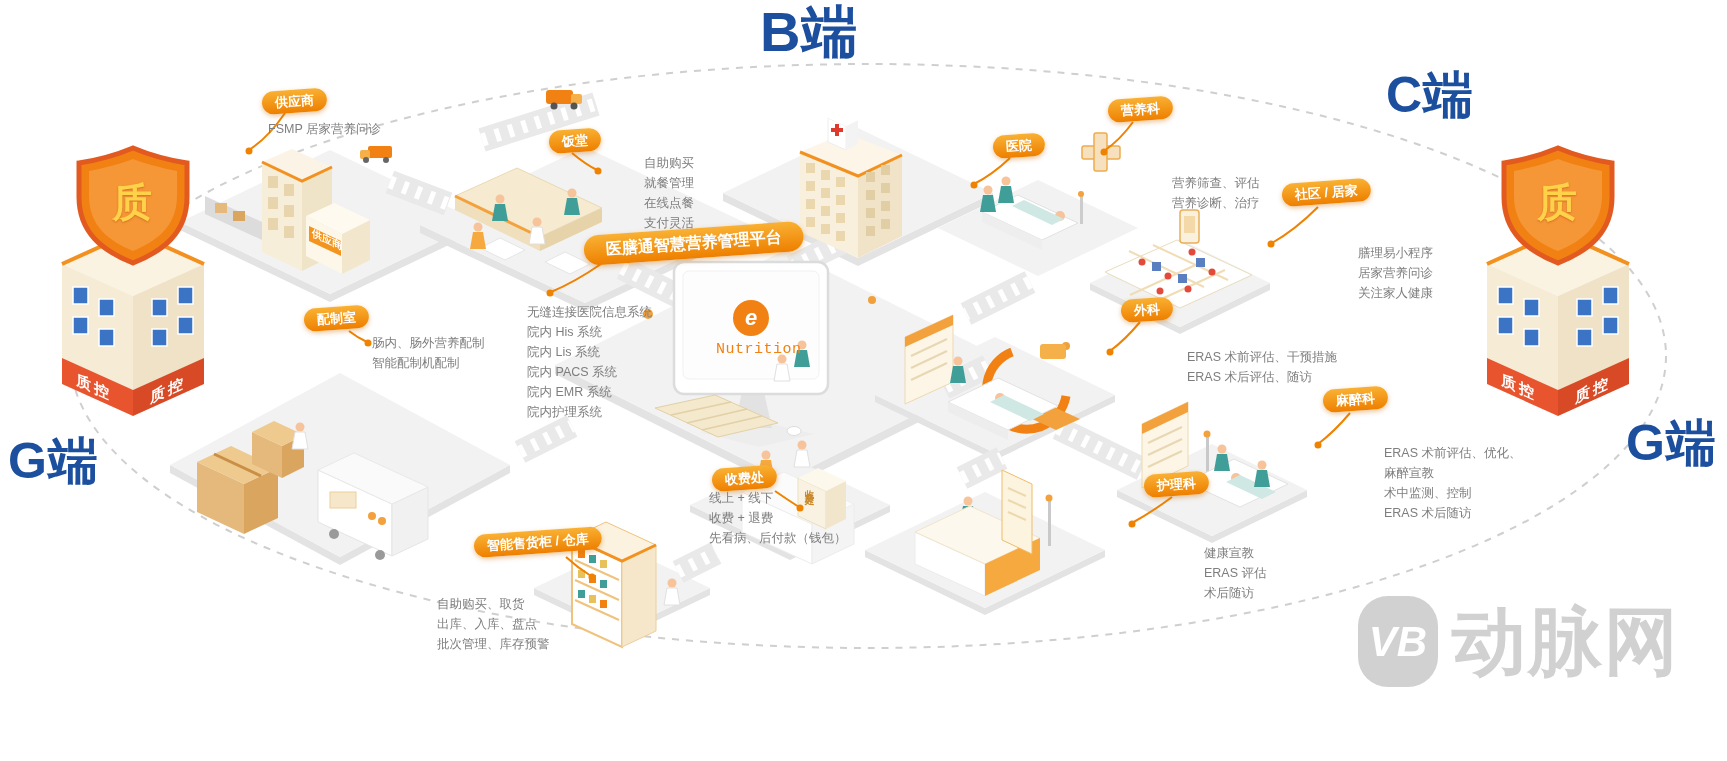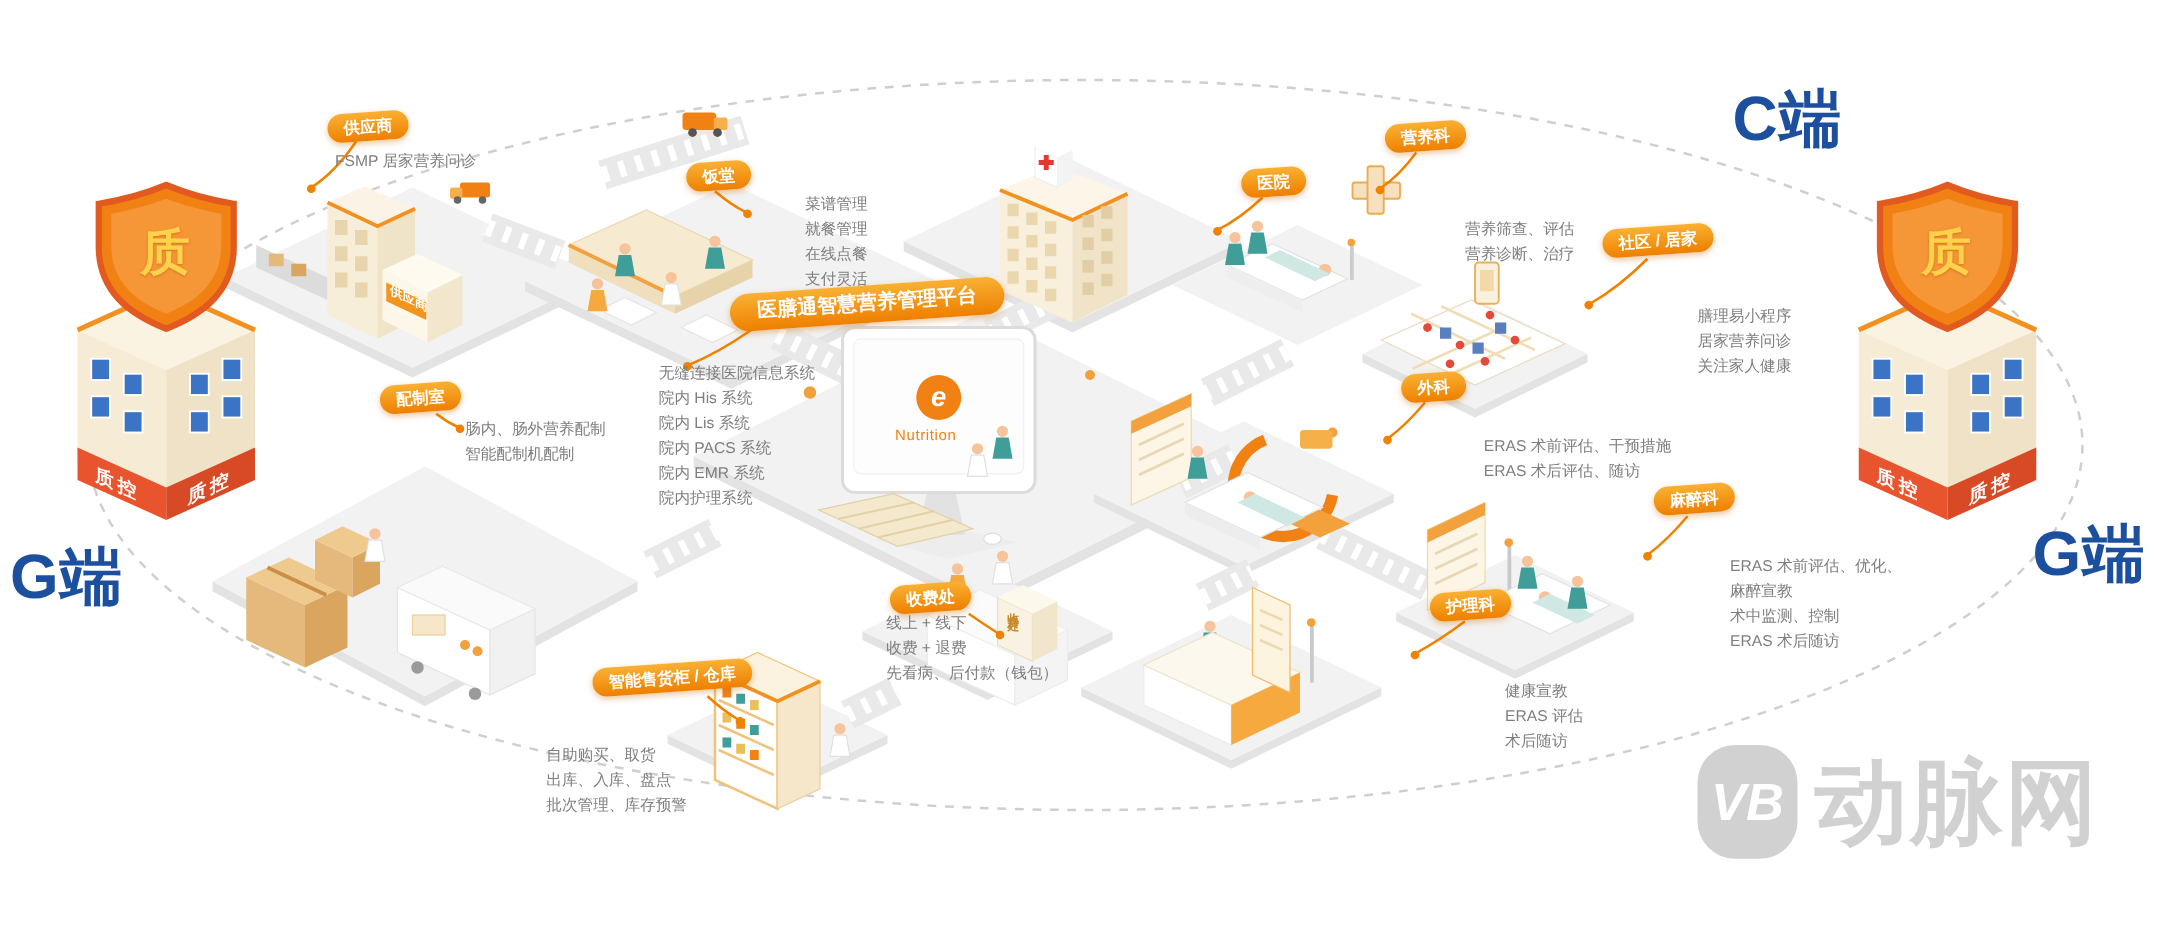--- a/index.html
+++ b/index.html
@@ -12,21 +12,21 @@
           font-weight:bold; font-size:13px; line-height:1; padding:5px 13px; border-radius:14px;
           box-shadow:0 2px 5px rgba(205,110,0,.4); white-space:nowrap; transform:rotate(-4deg); transform-origin:left center; }
   .banner-pill { font-size:16px; padding:7px 22px; border-radius:18px; }
   .desc { position:absolute; font-size:12.5px; color:#7e7e7e; line-height:1.6; white-space:pre-line; }
   .band-text { position:absolute; color:#ffffff; font-weight:bold; font-size:15px; letter-spacing:3px; transform-origin:0 0; }
   .shield-char { position:absolute; color:#ffd24a; font-weight:bold; font-size:40px; line-height:1;
                  text-shadow:0 1px 2px rgba(160,60,0,.4); }
   .tiny-sign { position:absolute; color:#ffffff; font-weight:bold; line-height:1; transform-origin:0 0; }
   .logo-circle { position:absolute; width:36px; height:36px; border-radius:50%; background:#f28113; color:#fff;
                  font-weight:bold; font-style:italic; font-size:22px; display:flex; align-items:center; justify-content:center; }
-  .logo-caption { position:absolute; font-size:12px; color:#f28113; width:70px; text-align:left; letter-spacing:.5px; }
+  .logo-caption { position:absolute; font-size:15px; color:#f28113; width:70px; text-align:center; letter-spacing:.5px;font-family:Liberation Mono, monospace; }
   .watermark { position:absolute; display:flex; align-items:center; gap:14px; opacity:.85; }
   .wm-logo { width:80px; height:91px; border-radius:30px; background:#c9c9c9; color:#fff; font-weight:bold; font-style:italic;
              font-size:42px; display:flex; align-items:center; justify-content:center; }
   .wm-name { font-size:74px; font-weight:bold; color:#c9c9c9; letter-spacing:2px; line-height:1; }
 </style>
 </head>
 <body>
 
 <div id="stage">
 
@@ -401,50 +401,51 @@
         <circle cx="368" cy="343" r="3.5"></circle>
     <circle cx="1110" cy="352" r="3.5"></circle>
         <circle cx="1318" cy="445" r="3.5"></circle>
         <circle cx="800" cy="508" r="3.5"></circle>
     <circle cx="1132" cy="524" r="3.5"></circle>
         <circle cx="592" cy="577" r="3.5"></circle>
         <circle cx="550" cy="293" r="3.5"></circle>
   </g>
 </svg>
 
+<div class="big-title" style="left:760px;top:4px;font-size:56px">B端</div>
 <div class="big-title" style="left:1386px;top:70px;font-size:50px">C端</div>
 <div class="big-title" style="left:8px;top:436px;font-size:50px">G端</div>
 <div class="big-title" style="left:1626px;top:418px;font-size:50px">G端</div>
 
 <div class="pill" style="left:262px;top:92px">供应商</div>
 <div class="pill" style="left:549px;top:131px">饭堂</div>
 <div class="pill" style="left:993px;top:136px">医院</div>
 <div class="pill" style="left:1108px;top:100px">营养科</div>
 <div class="pill" style="left:1282px;top:184px">社区 / 居家</div>
 <div class="pill" style="left:304px;top:309px">配制室</div>
 <div class="pill" style="left:1121px;top:300px">外科</div>
 <div class="pill" style="left:1323px;top:390px">麻醉科</div>
 <div class="pill" style="left:712px;top:469px">收费处</div>
 <div class="pill" style="left:1144px;top:475px">护理科</div>
 <div class="pill" style="left:474px;top:535px">智能售货柜 / 仓库</div>
 <div class="pill banner-pill" style="left:584px;top:236px">医膳通智慧营养管理平台</div>
 
 <div class="desc" style="left:268px;top:119px">FSMP 居家营养问诊</div>
-<div class="desc" style="left:644px;top:153px">菜谱管理
+<div class="desc" style="left:644px;top:153px">自助购买
 就餐管理
 在线点餐
 支付灵活</div>
 <div class="desc" style="left:1172px;top:173px">营养筛查、评估
 营养诊断、治疗</div>
 <div class="desc" style="left:1358px;top:243px">膳理易小程序
 居家营养问诊
 关注家人健康</div>
 <div class="desc" style="left:372px;top:333px">肠内、肠外营养配制
 智能配制机配制</div>
-<div class="desc" style="left:527px;top:288px">无缝连接医院信息系统
+<div class="desc" style="left:527px;top:302px">无缝连接医院信息系统
 院内 His 系统
 院内 Lis 系统
 院内 PACS 系统
 院内 EMR 系统
 院内护理系统</div>
 <div class="desc" style="left:1187px;top:347px">ERAS 术前评估、干预措施
 ERAS 术后评估、随访</div>
 <div class="desc" style="left:1384px;top:443px">ERAS 术前评估、优化、
 麻醉宣教
 术中监测、控制

